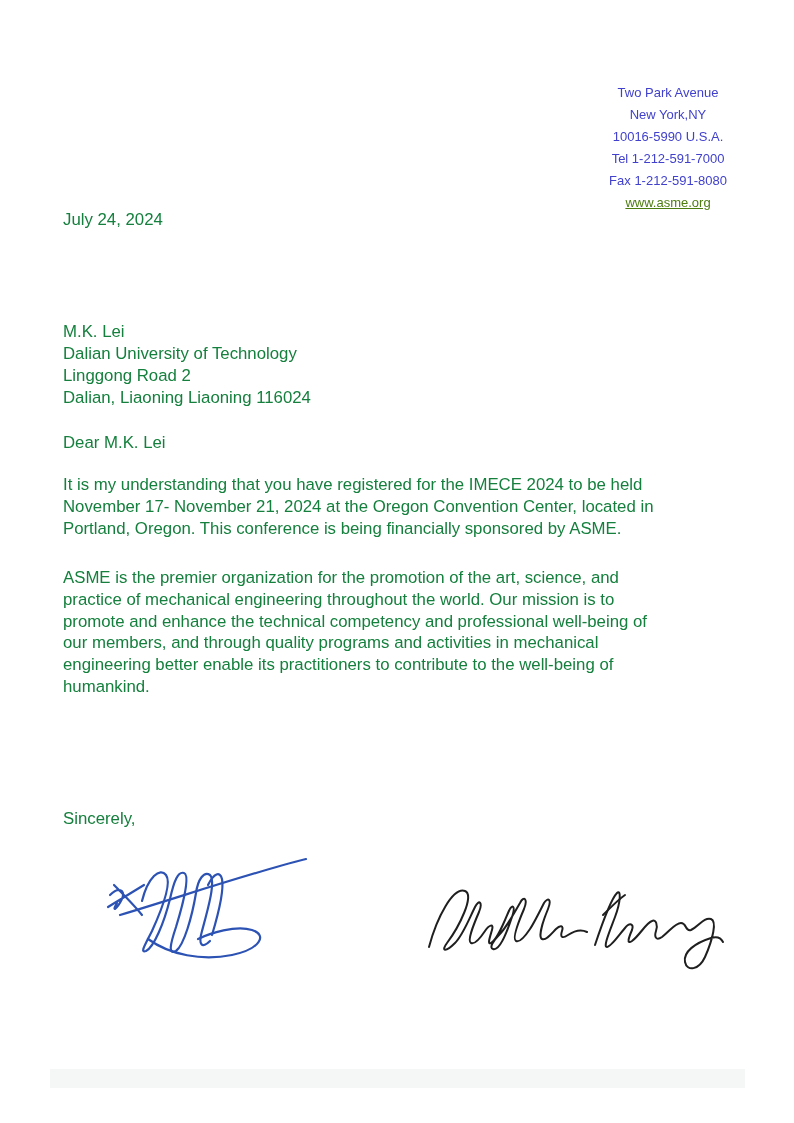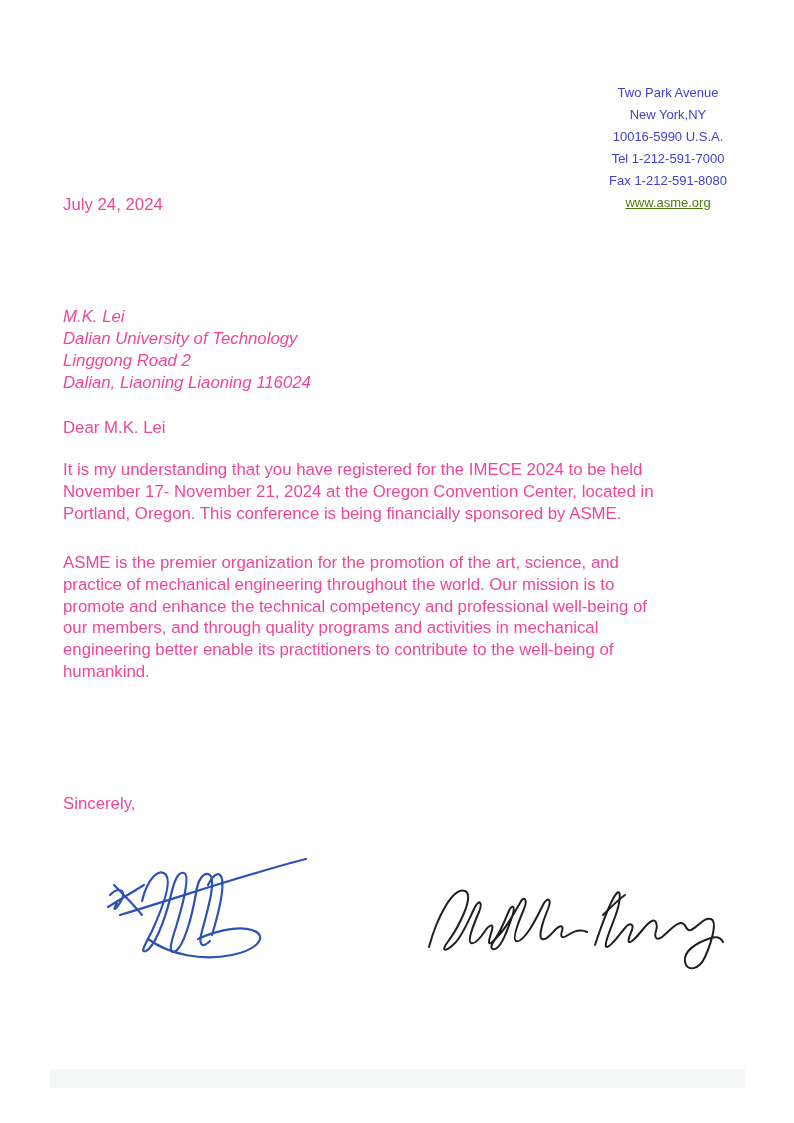--- a/index.html
+++ b/index.html
@@ -9,34 +9,35 @@
     background:#ffffff;
     font-family:"Liberation Sans", sans-serif;
     color:#3c4043;
     overflow:hidden;
   }
   .abs{position:absolute;}
   .pre{white-space:pre-line;}
   .body-text{
     font-size:16.8px;
     line-height:21.8px;
-    color:#ec4899;
+    color:#15803d;
+    margin-top:15px;
   }
   
   .addr{
     left:580px;top:74px;width:176px;
     text-align:center;
     font-size:13px;line-height:22px;
     color:#4141cd;
     margin-top:8px;
   }
   .addr a{color:#4d7c0f;text-decoration:underline;cursor:pointer;}
   
   .date{left:63px;top:194px;}
-  .recipient{left:63px;top:306px;line-height:22px;font-style:italic;}
+  .recipient{left:63px;top:306px;line-height:22px;}
   .salutation{left:63px;top:417px;}
   .para1{left:63px;top:459px;width:680px;}
   .para2{left:63px;top:552px;width:680px;}
   .para3{left:63px;top:715px;width:680px;}
   .closing{left:63px;top:793px;}
   .sig-left-block{left:63px;top:998px;line-height:22px;}
   .sig-right-block{left:415px;top:1005px;line-height:22px;}
   .scan-band{
     left:50px;top:1069px;width:695px;height:19px;
     background:#f5f7f7;

